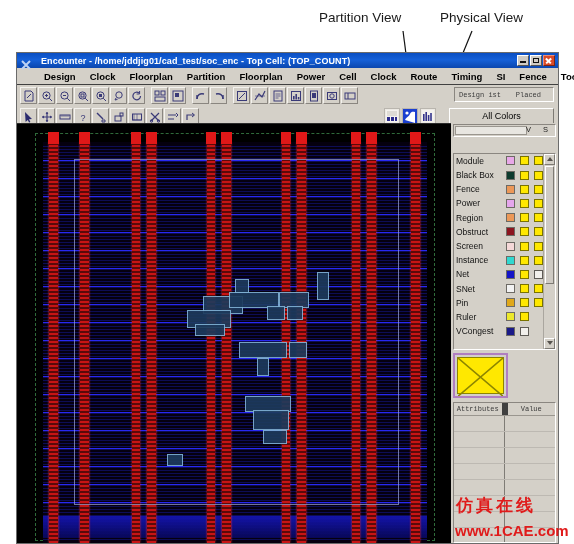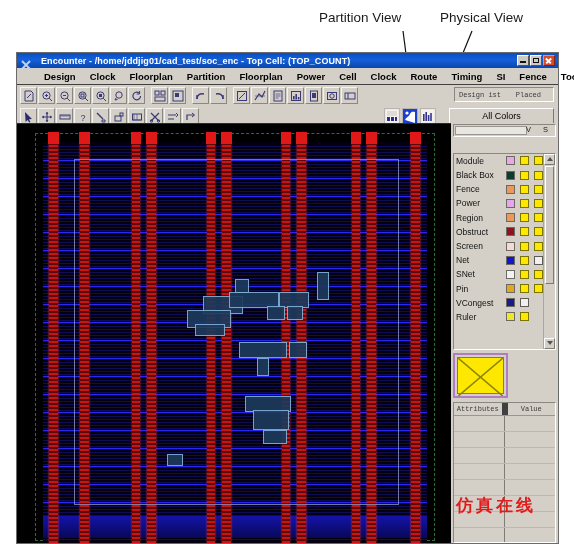--- a/index.html
+++ b/index.html
@@ -637,47 +637,53 @@
               <div class="chk on"></div>
               <div class="chk on"></div>
             </div>
             <div class="layer-row">
               <div class="layer-name">Screen</div>
               <div class="swatch" style="background: rgb(245, 216, 216);"></div>
               <div class="chk on"></div>
               <div class="chk on"></div>
             </div>
             <div class="layer-row">
+              <div class="layer-name">Instance</div>
+              <div class="swatch" style="background: rgb(48, 216, 208);"></div>
+              <div class="chk on"></div>
+              <div class="chk on"></div>
+            </div>
+            <div class="layer-row">
               <div class="layer-name">Net</div>
               <div class="swatch" style="background: rgb(20, 20, 200);"></div>
               <div class="chk on"></div>
               <div class="chk off"></div>
             </div>
             <div class="layer-row">
               <div class="layer-name">SNet</div>
               <div class="swatch" style="background: rgb(242, 242, 242);"></div>
               <div class="chk on"></div>
               <div class="chk on"></div>
             </div>
             <div class="layer-row">
               <div class="layer-name">Pin</div>
               <div class="swatch" style="background: rgb(224, 168, 26);"></div>
               <div class="chk on"></div>
               <div class="chk on"></div>
+            </div>
+            <div class="layer-row">
+              <div class="layer-name">Ruler</div>
+              <div class="swatch" style="background: rgb(236, 232, 42);"></div>
+              <div class="chk on"></div>
+              <div class="chk none"></div>
             </div>
             <div class="layer-row">
               <div class="layer-name">VCongest</div>
               <div class="swatch" style="background: rgb(26, 26, 136);"></div>
               <div class="chk off"></div>
-              <div class="chk none"></div>
-            </div>
-            <div class="layer-row">
-              <div class="layer-name">Ruler</div>
-              <div class="swatch" style="background: rgb(236, 232, 42);"></div>
-              <div class="chk on"></div>
               <div class="chk none"></div>
             </div>
             <div class="layer-row"></div>
           </div>
         <div id="layer-scroll">
           <div class="arrow">
               <span class="tri up"></span>
             </div>
           <div class="thumb"></div>
           <div class="arrow bot">
@@ -730,17 +736,18 @@
             </div>
             <div class="attr-row">
               <div></div>
               <div></div>
             </div>
           </div>
       </div>
 
       <div id="footer-brand">
         <div id="brand-cn">仿真在线</div>
+        <div id="brand-url">www.1CAE.com</div>
       </div>
 
     </div>
   </div>
 </div>
 
 </body></html>

